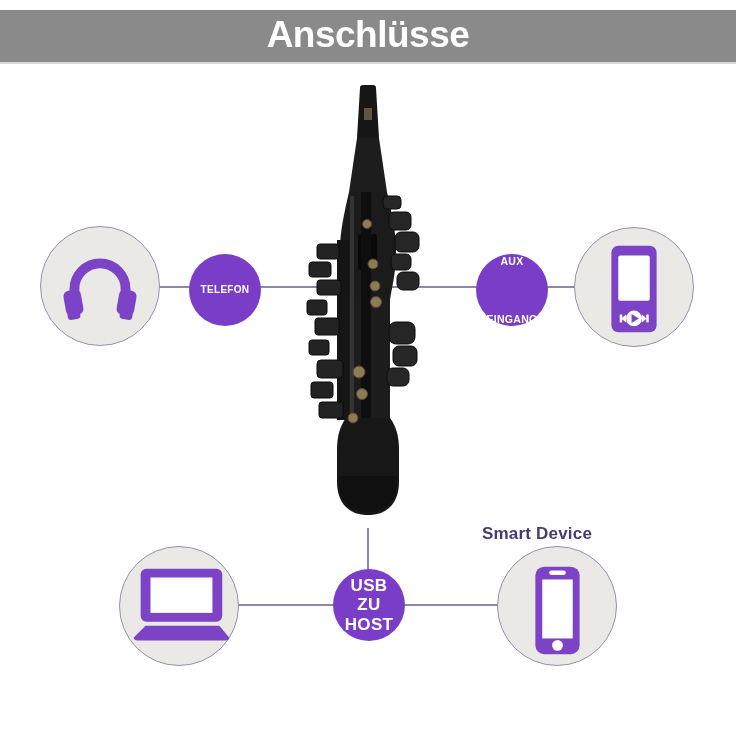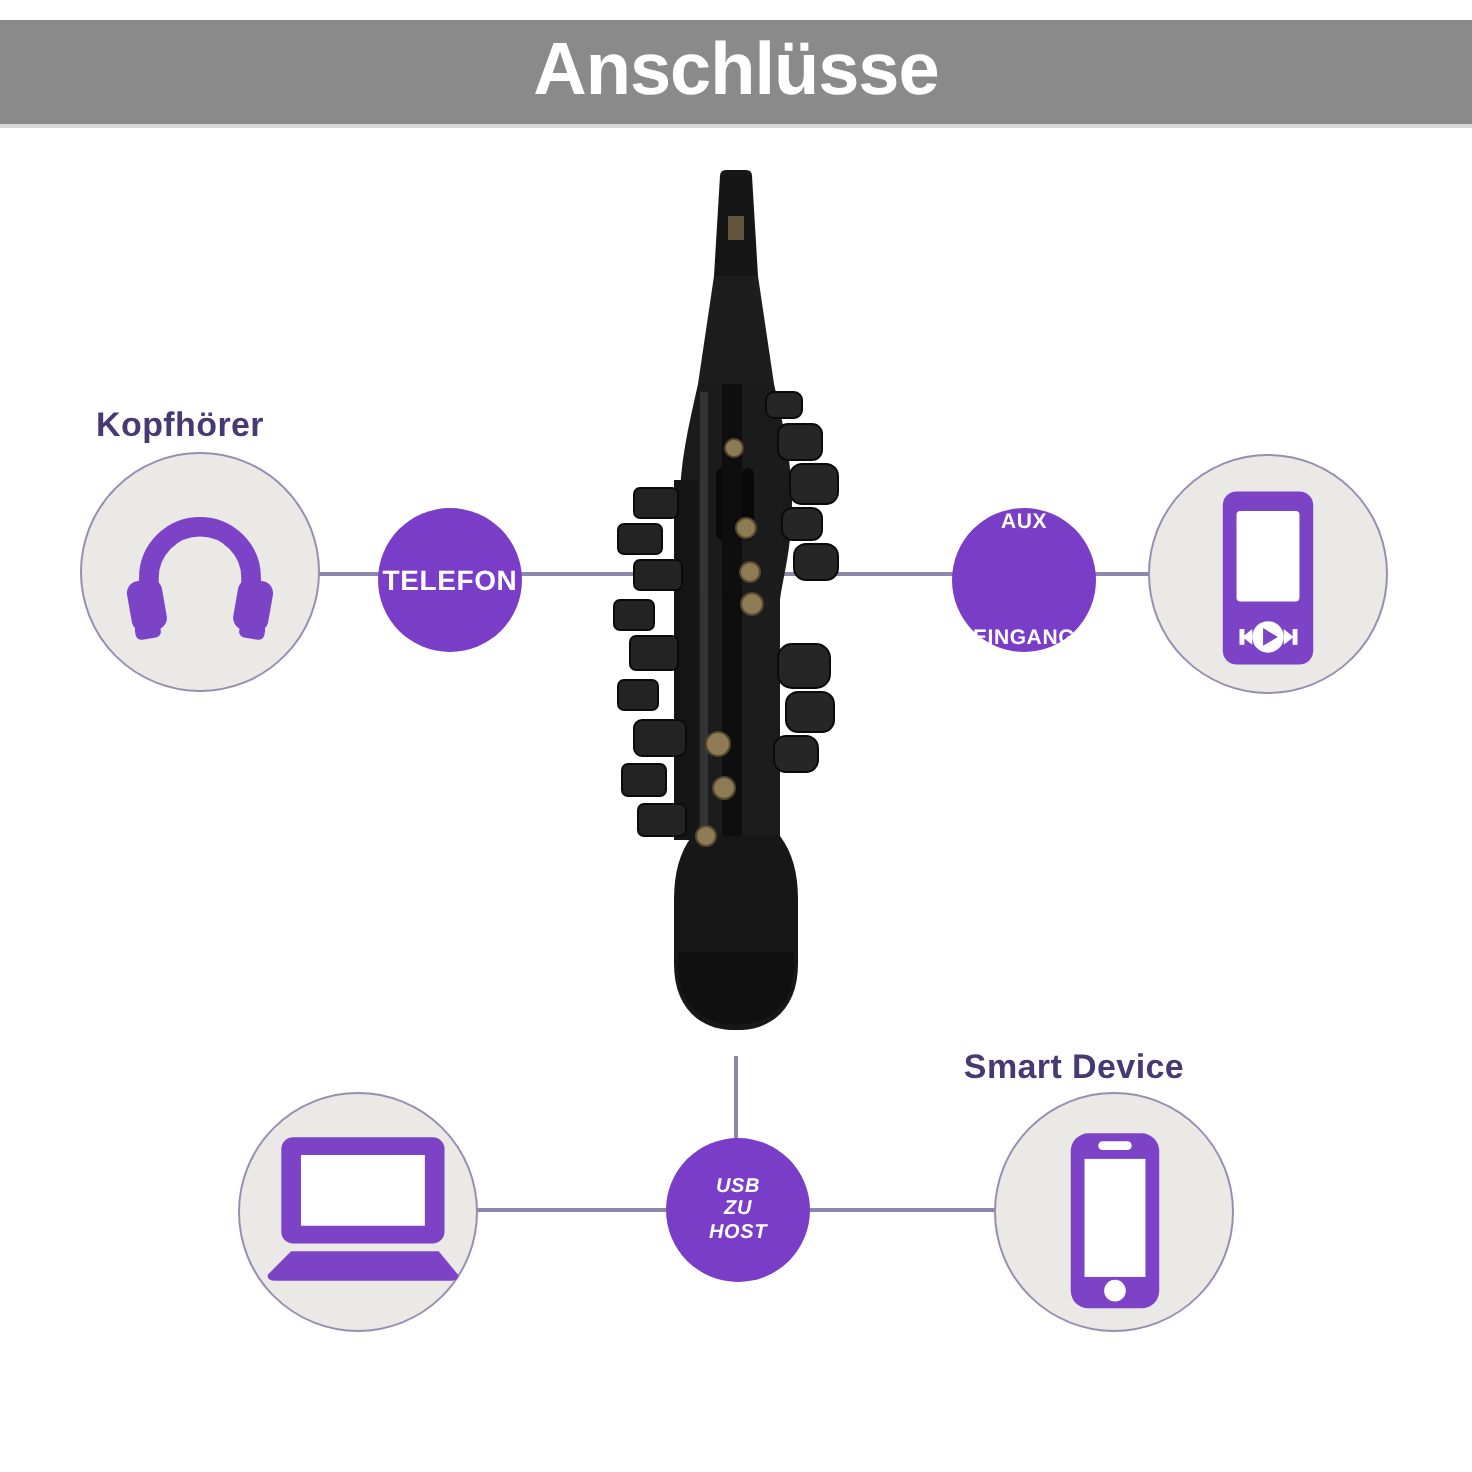--- a/index.html
+++ b/index.html
@@ -37,25 +37,25 @@
   .label-pc{left:109px;top:524px;}
   .label-sd{left:467px;top:524px;}
 
   
   .badge{position:absolute;width:72px;height:72px;border-radius:50%;
          background:var(--badge-bg,#7a3dc8);z-index:3;
          display:flex;flex-direction:column;align-items:center;justify-content:center;}
   .badge span{color:var(--badge-text,#fff);font-weight:bold;line-height:1.15;
          letter-spacing:0.3px;text-align:center;}
   .badge-telefon{left:189px;top:254px;}
-  .badge-telefon span{font-size:14px;}
+  .badge-telefon span{font-size:10px;}
   .badge-aux{left:476px;top:254px;gap:46px;}
   .badge-aux span{font-size:10.5px;}
   .badge-usb{left:333px;top:569px;}
-  .badge-usb span{font-size:10px;font-style:italic;}
+  .badge-usb span{font-size:17px;}
 
   
   .ic-fill{fill:var(--accent-purple,#7d43c7);}
   .ic-stroke{stroke:var(--accent-purple,#7d43c7);fill:none;}
   .ic-white{fill:#ffffff;}
 
   
   .sax{position:absolute;left:303px;top:84px;width:130px;height:436px;z-index:2;}
 </style>
 </head>
@@ -64,21 +64,20 @@
 <div class="stage">
 
   <div class="banner">
     <div class="banner-title">Anschlüsse</div>
   </div>
 
   <div class="line line-top"></div>
   <div class="line line-bottom"></div>
   <div class="line line-vert"></div>
 
-  <div class="node-label label-hp">Kopfhörer</div>
   <div class="node-label label-sd">Smart Device</div>
 
   <div class="node node-hp">
     <svg width="120" height="120" viewBox="0 0 120 120">
       <path class="ic-stroke" d="M34,76 L34,63 A26,26 0 0 1 86,63 L86,76" stroke-width="10" stroke-linecap="round"></path>
       <g class="ic-fill">
         <rect x="24" y="64" width="18" height="26" rx="6" transform="rotate(-10 33 77)"></rect>
         <rect x="27" y="86" width="13" height="8" rx="3" transform="rotate(-10 33 90)"></rect>
         <rect x="78" y="64" width="18" height="26" rx="6" transform="rotate(10 87 77)"></rect>
         <rect x="80" y="86" width="13" height="8" rx="3" transform="rotate(10 87 90)"></rect>

